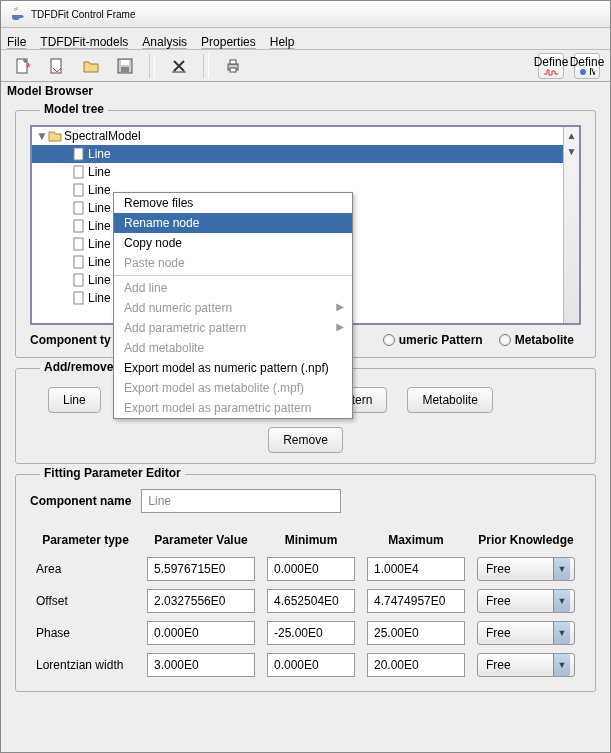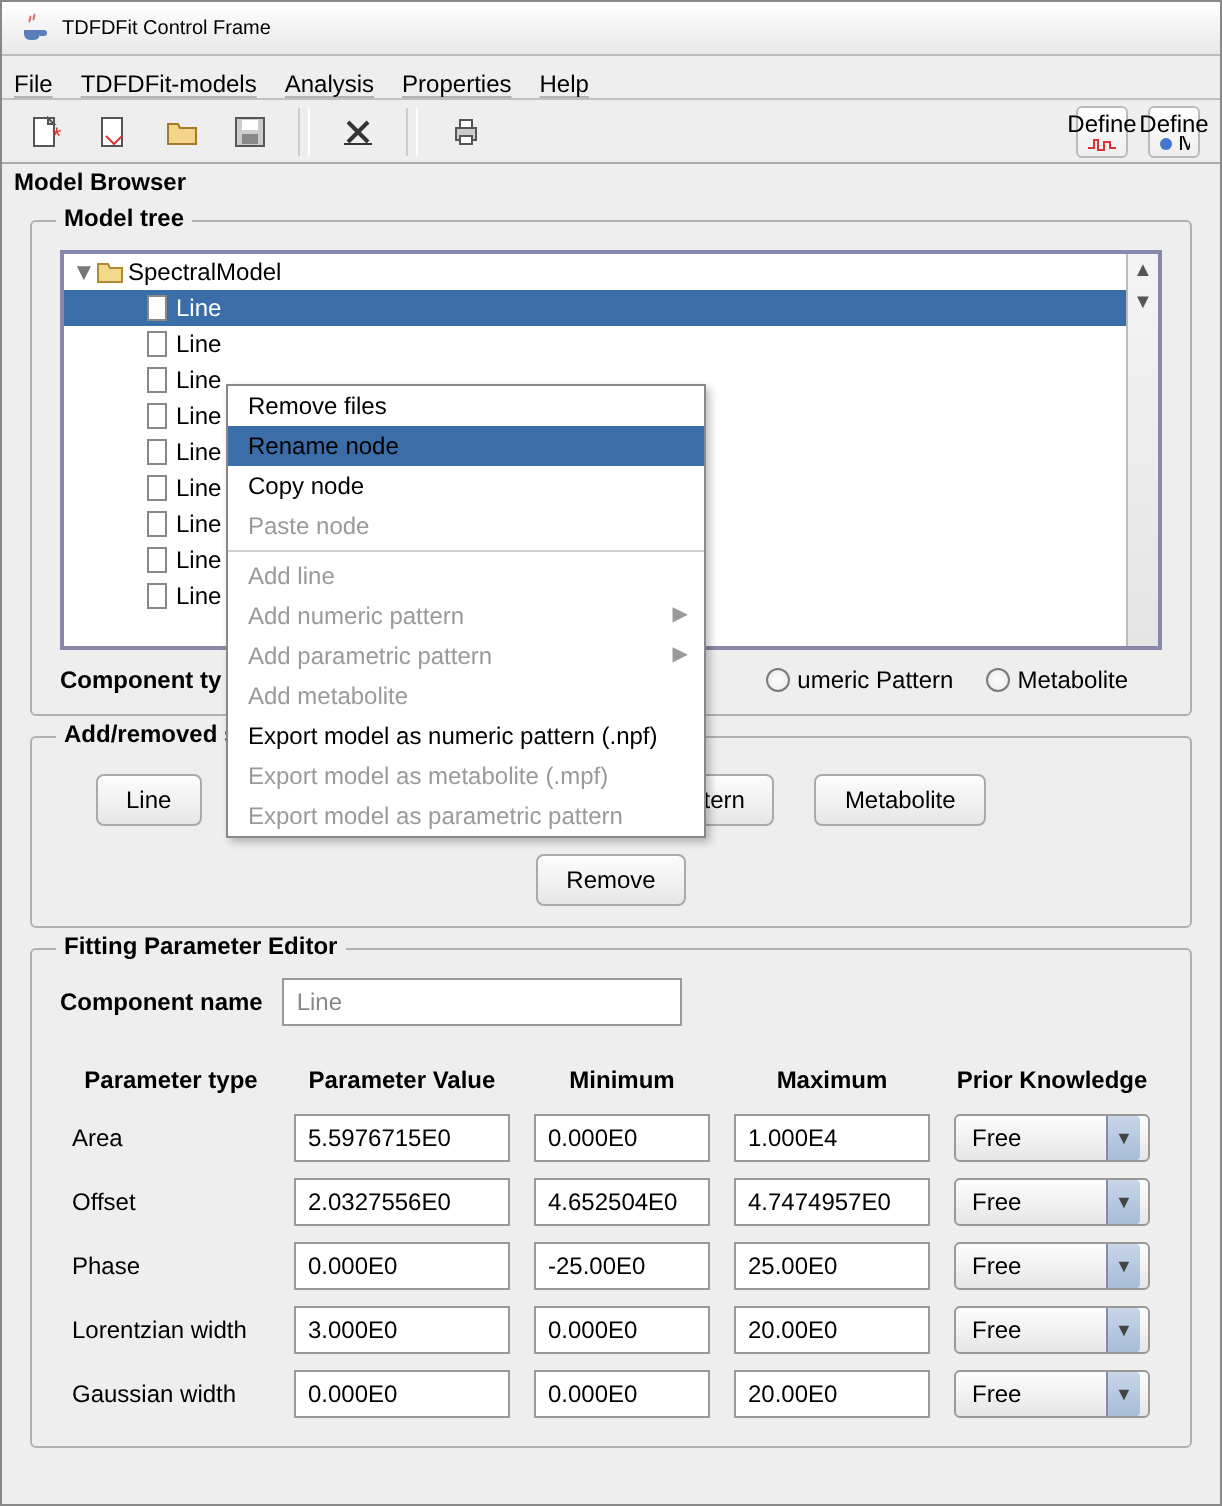--- a/index.html
+++ b/index.html
@@ -10,54 +10,54 @@
 .menubar { height: 22px; background: #eeeeee; border-bottom: 1px solid #c0c0c0; display: flex; align-items: flex-end; padding: 0 6px; gap: 14px; }
 .menubar span { text-decoration: underline; text-decoration-color: rgba(0,0,0,.25); text-underline-offset: 2px; cursor: default; }
 .toolbar { height: 32px; background: #eeeeee; border-bottom: 1px solid #aaa; display: flex; align-items: center; padding: 0 10px; gap: 10px; }
 .tool-sep { width: 6px; height: 24px; border-left: 1px solid #ccc; border-right: 1px solid #fff; margin: 0 2px; display:inline-block; }
 .tool-btn { width: 24px; height: 24px; display:flex; align-items:center; justify-content:center; border-radius:3px; }
 .toolbar-spacer { flex:1; }
 .define-btn { width: 26px; height: 26px; border:1px solid #bbb; background: linear-gradient(#fff,#eee); border-radius:3px; font-size:8px; display:flex; flex-direction:column; align-items:center; justify-content:center; line-height:1; }
 .section-tabs { height: 20px; padding: 2px 6px 0 6px; background:#eeeeee; font-weight: bold; }
 .content { padding: 8px 14px 0 14px; }
 .group { border: 1px solid #b0b0b0; border-radius: 3px; padding: 14px 14px 10px 14px; margin-bottom: 10px; position: relative; background: #eeeeee; }
-.group-title { position: absolute; top: -9px; left: 12px; background: #eeeeee; padding: 0 4px; font-weight: bold; font-size: 12px; }
+.group-title { position: absolute; top: -9px; left: 24px; background: #eeeeee; padding: 0 4px; font-weight: bold; font-size: 12px; }
 .tree-box { border: 2px solid #88a; background: #fff; height: 200px; position: relative; display:flex; }
 .tree-scroll { flex:1; overflow: hidden; }
 .tree-sb { width: 16px; background: linear-gradient(#f4f4f4,#e4e4e4); border-left:1px solid #bbb; position:relative; }
 .tree-sb-up, .tree-sb-down { height:16px; display:flex; align-items:center; justify-content:center; font-size:10px; color:#555; }
 .tree-row { display:flex; align-items:center; height:18px; padding-left:6px; gap:2px; }
 .tree-row.root { padding-left: 4px; }
 .tree-row.sel { background: #3b6ea8; color: #fff; }
 .tw { display:inline-block; width:10px; text-align:center; color:#777; }
 .folder-icon, .file-icon { width:14px; height:14px; display:inline-flex; align-items:center; justify-content:center; }
 .child { padding-left: 40px; }
 .comp-type-row { display:flex; align-items:center; gap: 16px; margin-top: 8px; }
-.radio { display:flex; align-items:center; gap:4px; }
+.radio { display:flex; align-items:center; gap:4px;font-weight:bold; }
 .radio .dot { width:12px; height:12px; border:1px solid #7a7a7a; border-radius:50%; background: radial-gradient(#fff,#e6e6e6); display:inline-block; }
 .btn { border:1px solid #aaa; background: linear-gradient(#fdfdfd,#e6e6e6); border-radius:4px; padding: 5px 14px; cursor:default; box-shadow: 0 1px 0 #fff inset; }
 .btn-row { display:flex; gap: 20px; justify-content: flex-start; padding: 4px 18px; }
 .center { display:flex; justify-content:center; margin-top:10px; }
 .label-strong { font-weight: bold; }
 .param-table { width:100%; border-collapse: collapse; }
 .param-table td { padding: 4px 6px; vertical-align: middle; }
 .param-table th { padding: 6px 6px; text-align:center; font-weight:bold; }
 .txt-input { width: 100%; border:1px solid #999; background:#fff; padding: 3px 6px; height: 24px; }
 .txt-input.ro { background:#fff; color:#888; }
 .combo { position:relative; border:1px solid #999; background: linear-gradient(#fdfdfd,#e6e6e6); height:24px; display:flex; align-items:center; padding: 0 22px 0 8px; border-radius:3px; }
 .combo::after { content:"▼"; position:absolute; right:4px; top:0; bottom:0; width:16px; display:flex; align-items:center; justify-content:center; font-size:9px; color:#444; background: linear-gradient(#c7d6ea,#a7bcd8); border-left:1px solid #88a; border-radius: 0 2px 2px 0; }
 .col-val { width: 120px; margin-top: 47px; }
 .col-min { width: 100px; }
 .col-max { width: 110px; }
 .col-pk  { width: 110px; }
 
 .ctx-menu { position:absolute; left:113px; top:192px; width:240px; background:#fff; border:1px solid #888; box-shadow: 2px 2px 4px rgba(0,0,0,.25); z-index:50; }
 .ctx-item { padding: 3px 10px; position:relative; }
 .ctx-item.dis { color:#9a9a9a; }
-.ctx-item.hl { background:#3b6ea8; color:#000000; }
+.ctx-item.hl { background:#3b6ea8; color:#ffffff; }
 .ctx-sep { height:1px; background:#d0d0d0; margin: 2px 0; }
 .ctx-arrow::after { content:"▶"; position:absolute; right:8px; top:3px; font-size:10px; }
 .comp-name-row { display:flex; align-items:center; gap:10px; margin-bottom:14px; }
 .comp-name-row input { width: 200px; }
 </style>
 </head>
 <body>
 
 <div class="titlebar">
   <span class="coffee-icon">
@@ -307,31 +307,20 @@
         <td><input class="txt-input" value="25.00E0" style=""></td>
         <td>
               <div class="combo">
                 <span>Free</span>
               </div>
             </td>
       </tr>
       <tr>
         <td>Lorentzian width</td>
         <td><input class="txt-input" value="3.000E0" style=""></td>
-        <td><input class="txt-input" value="0.000E0" style=""></td>
-        <td><input class="txt-input" value="20.00E0" style=""></td>
-        <td>
-              <div class="combo">
-                <span>Free</span>
-              </div>
-            </td>
-      </tr>
-      <tr>
-        <td>Gaussian width</td>
-        <td><input class="txt-input" value="0.000E0" style=""></td>
         <td><input class="txt-input" value="0.000E0" style=""></td>
         <td><input class="txt-input" value="20.00E0" style=""></td>
         <td>
               <div class="combo">
                 <span>Free</span>
               </div>
             </td>
       </tr>
     </tbody>
       </table>

